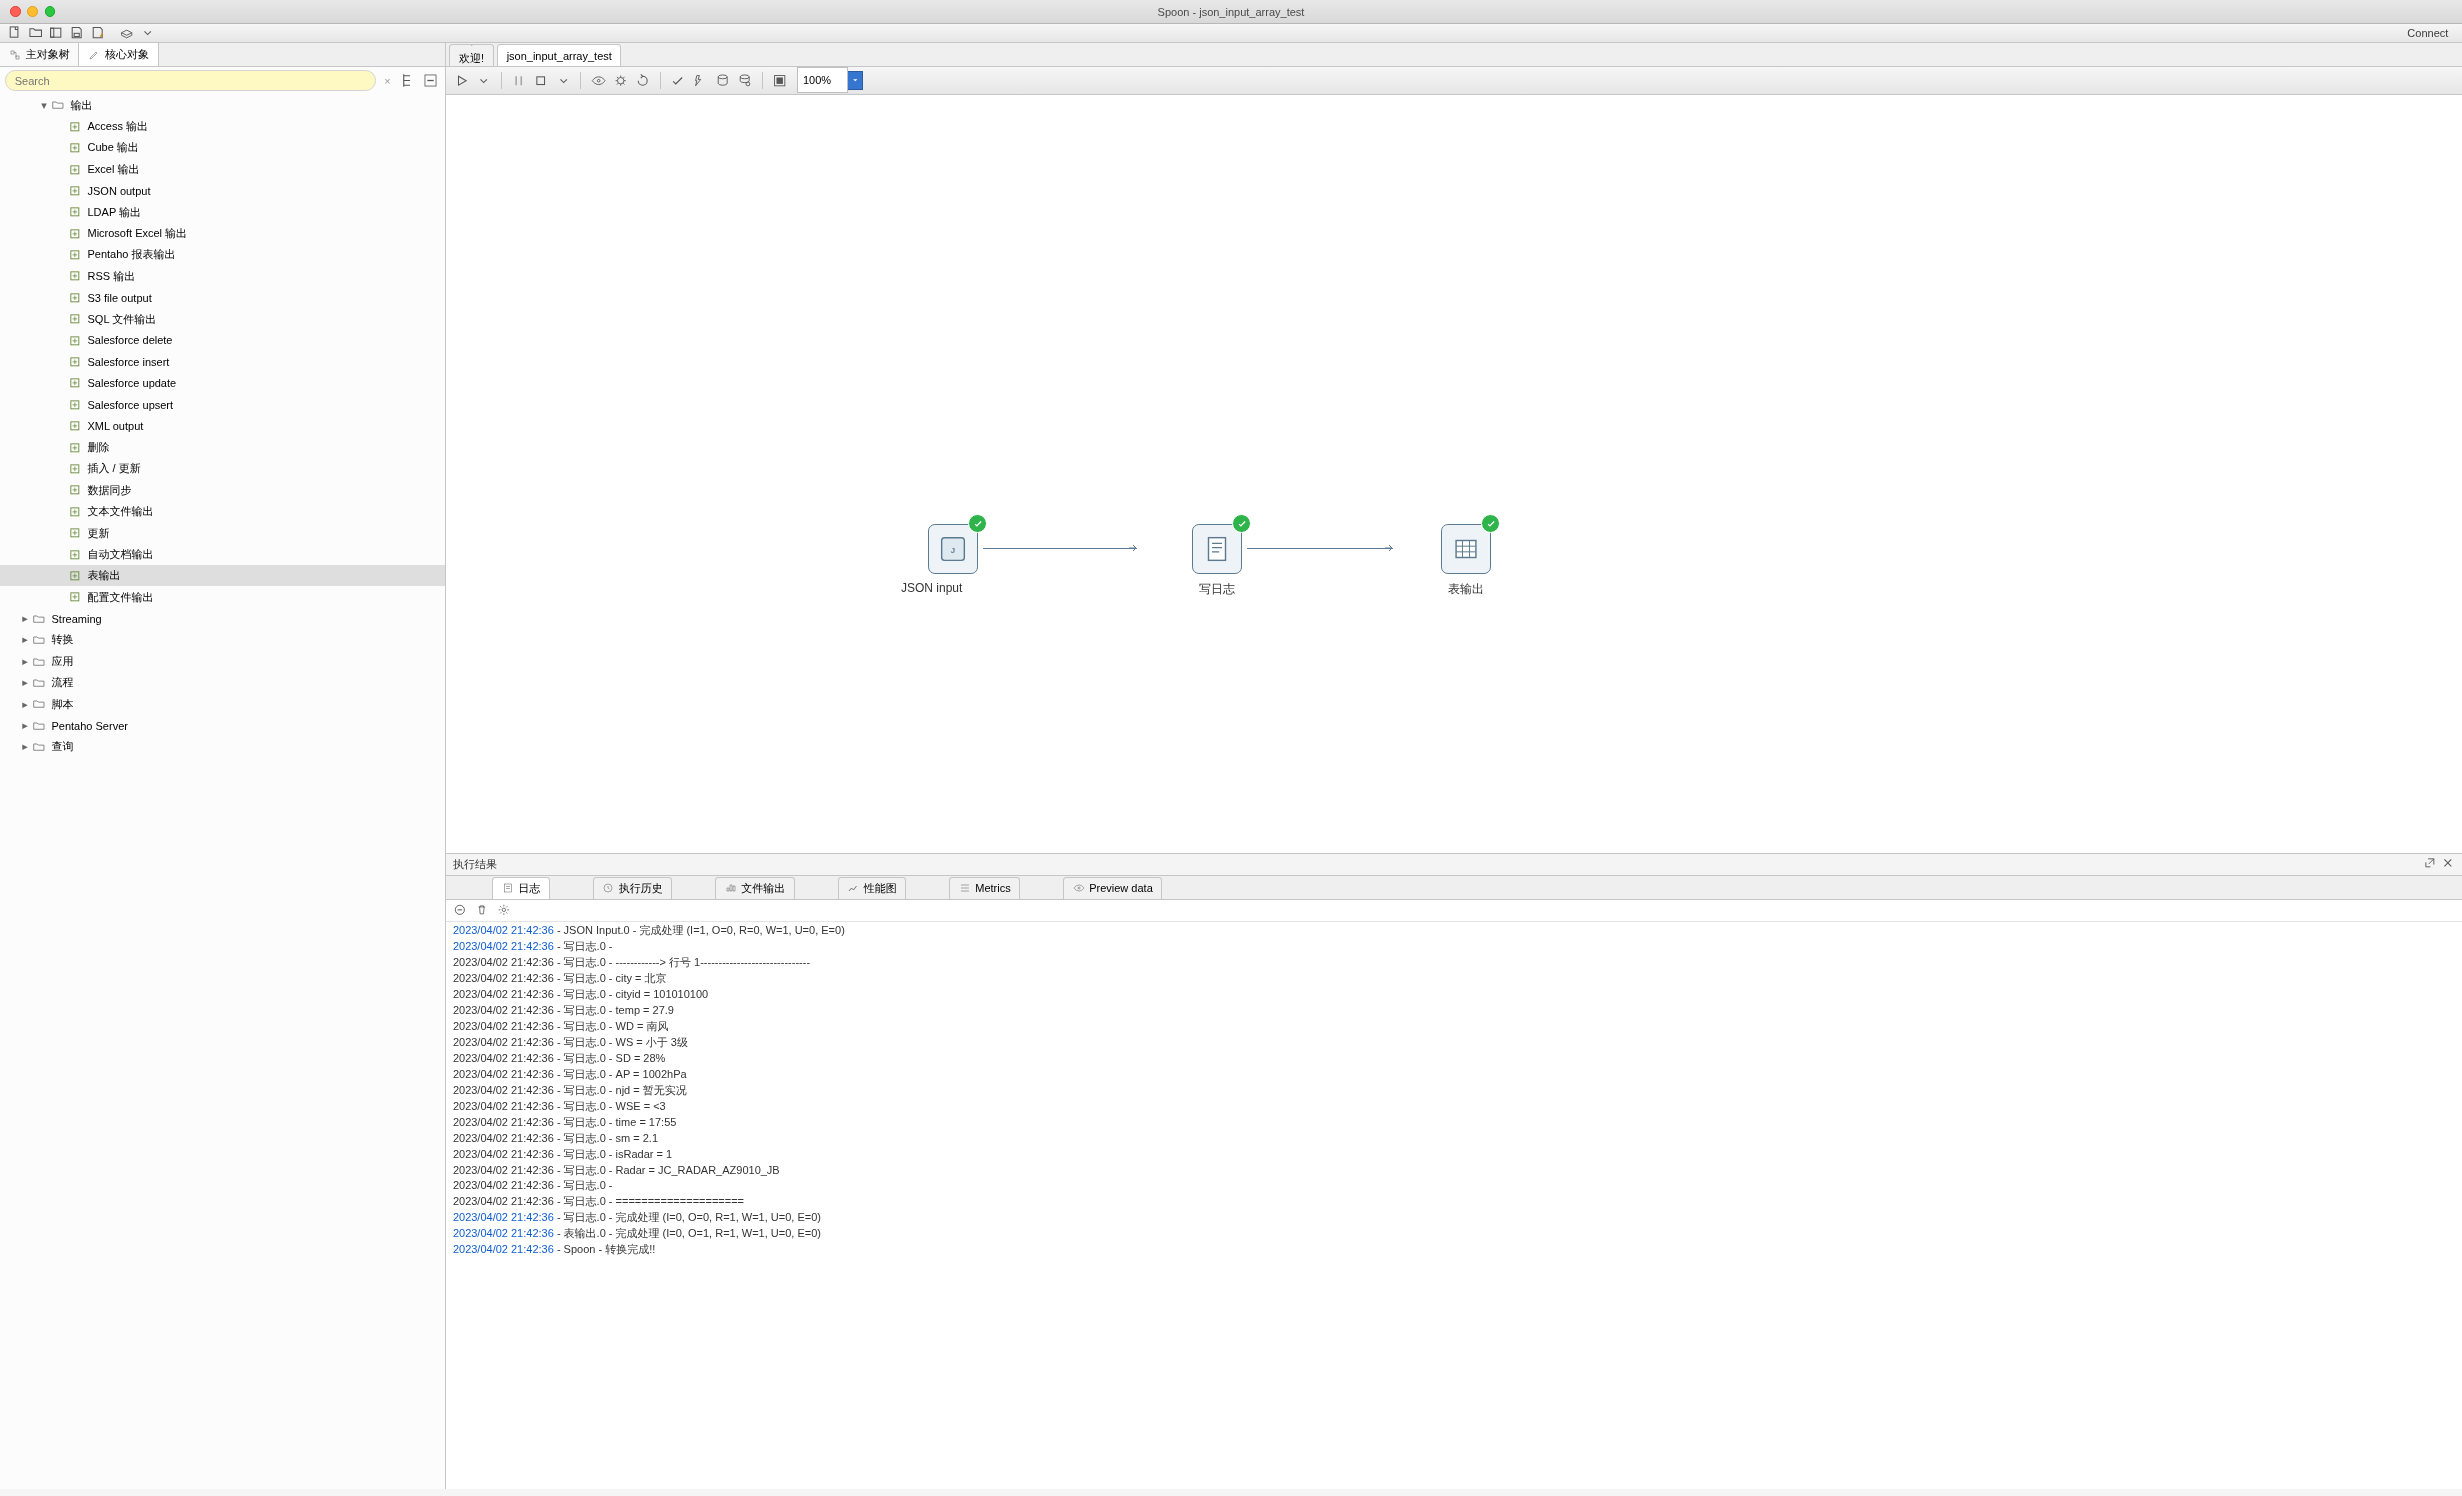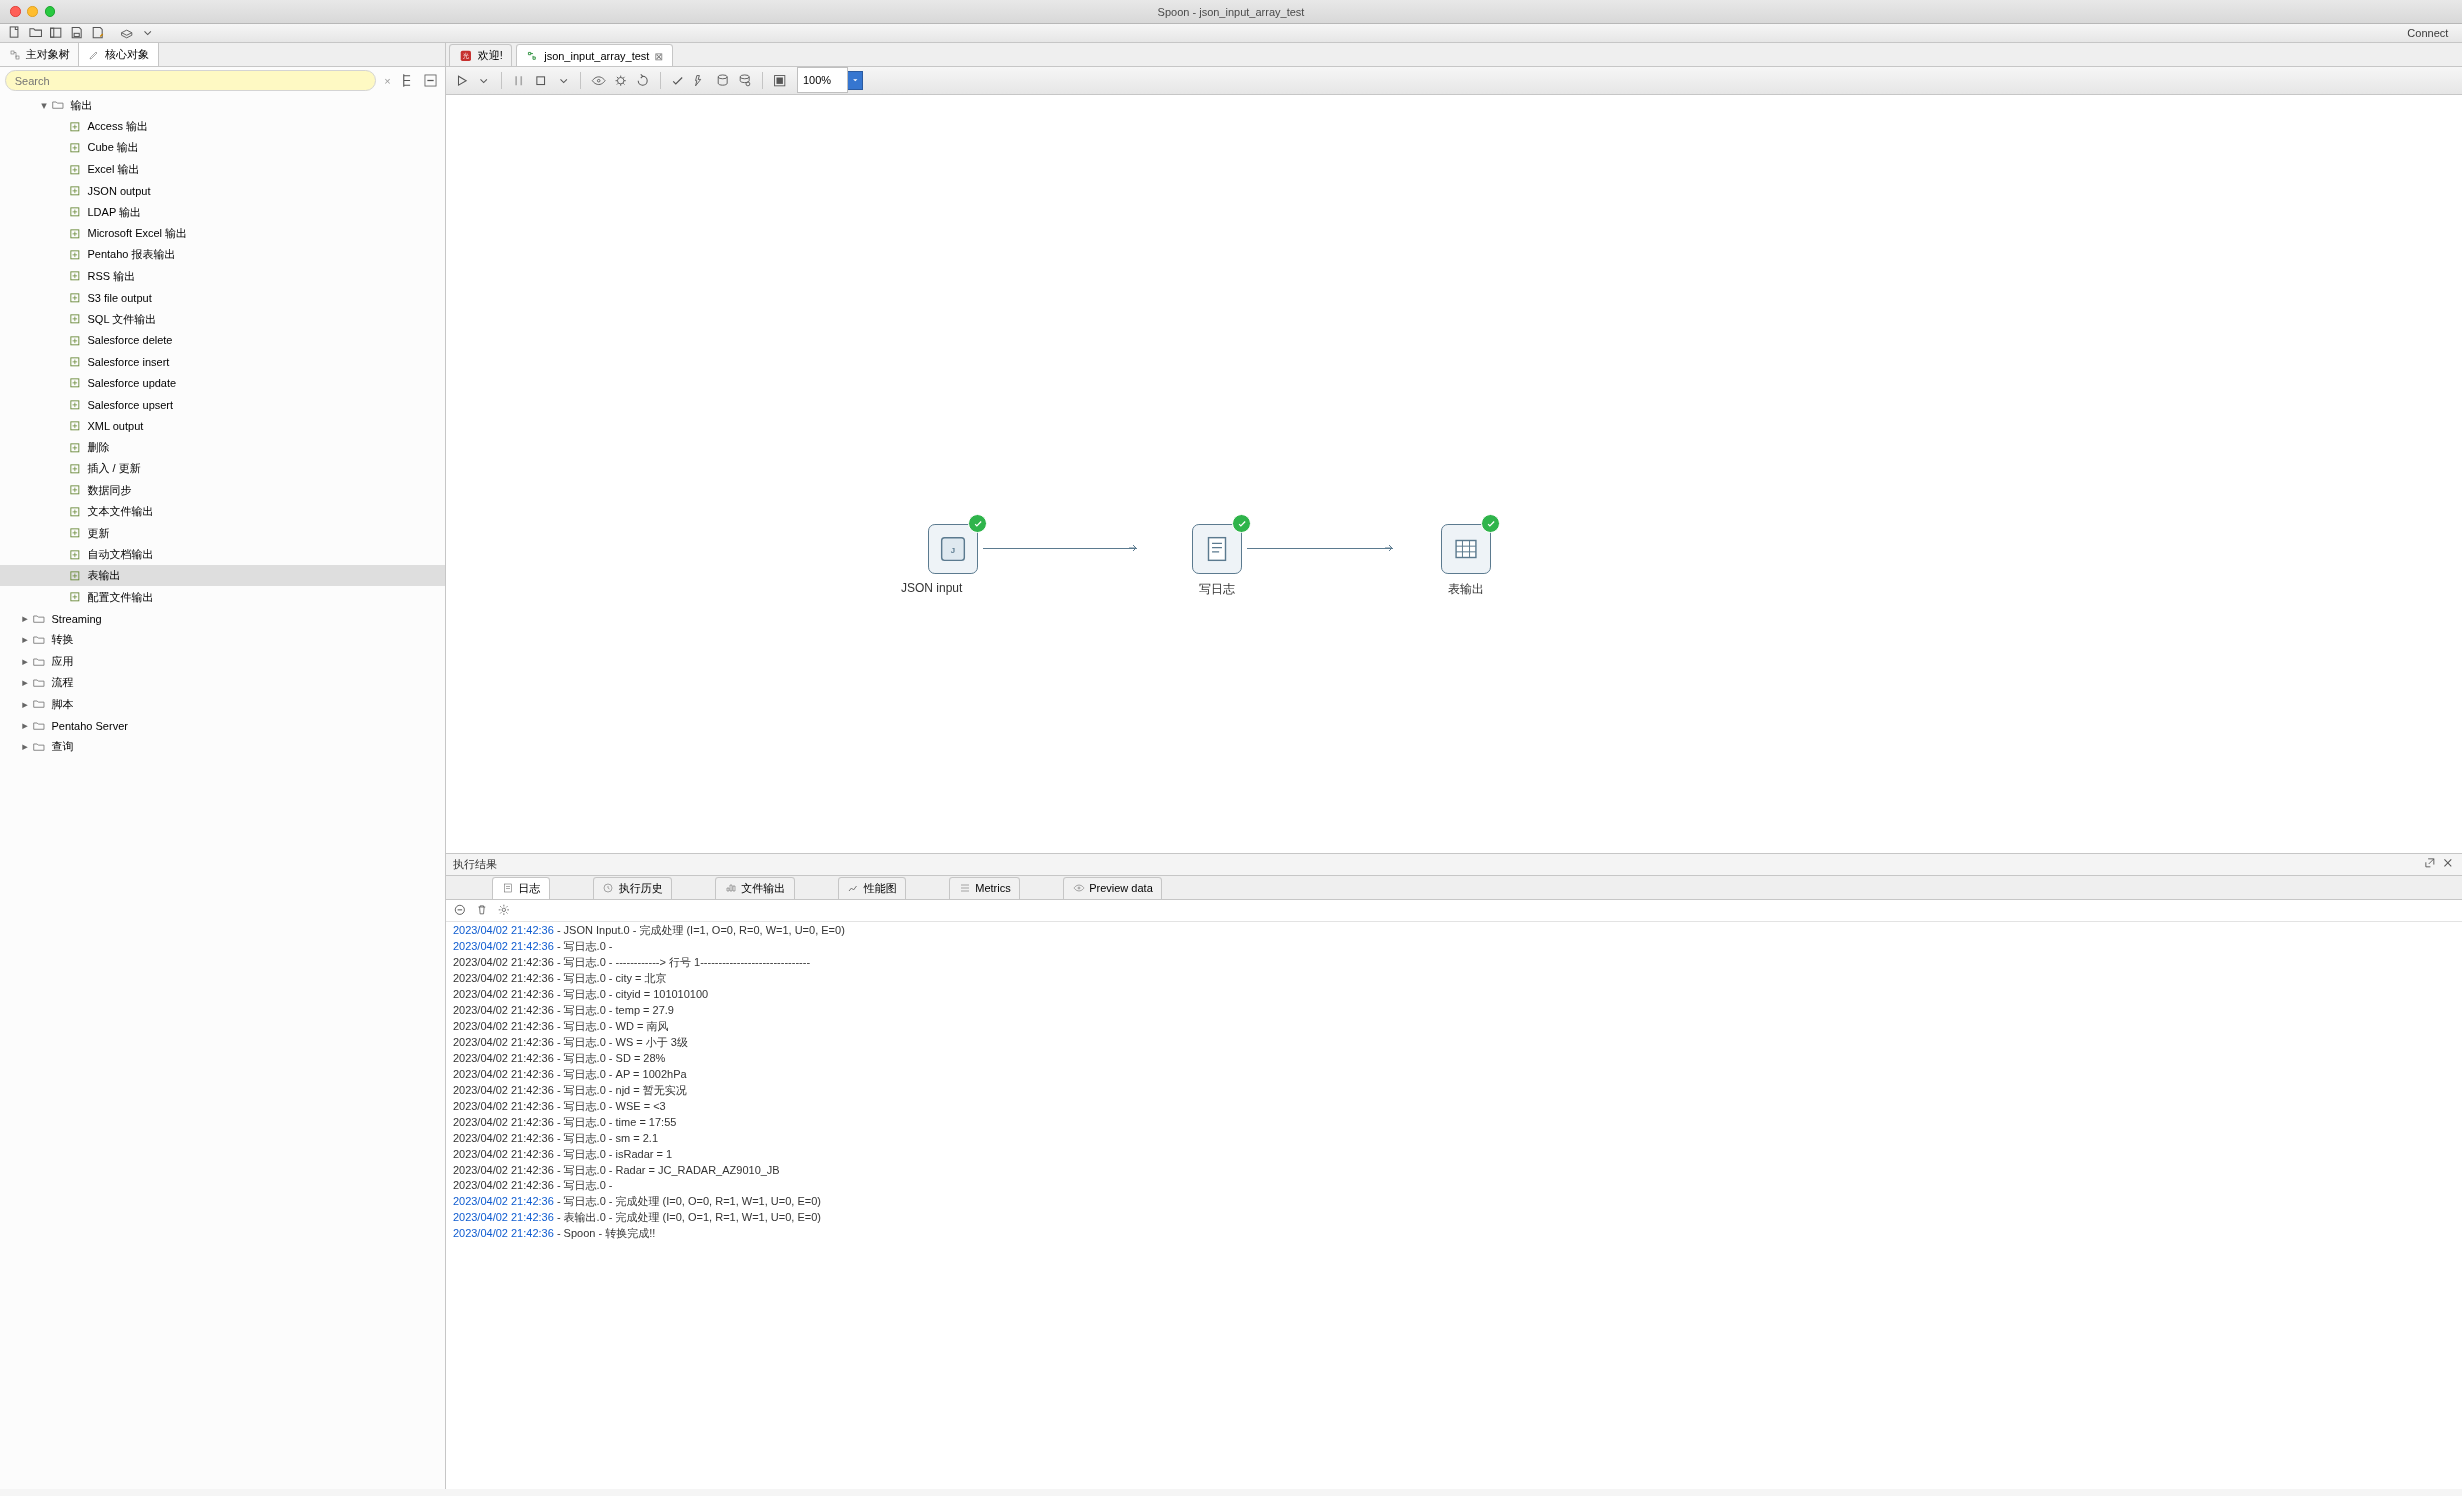--- a/index.html
+++ b/index.html
@@ -33,21 +33,21 @@
 .tree-item { display: flex; align-items: center; height: 21.4px; padding-left: 19px; }
 .tree-item.level1 { padding-left: 38px; }
 .tree-item.level2 { padding-left: 67px; }
 .tree-item.selected { background: #dedede; }
 .tree-item .caret { width: 12px; display: inline-flex; justify-content: center; color: #666; }
 .tree-item .ic { width: 15.4px; height: 15.4px; margin-right: 5.1px; display: inline-flex; align-items: center; justify-content: center; }
 .tree-item .ic svg { width: 13.7px; height: 13.7px; }
 
 .main { flex: 1; display: flex; flex-direction: column; }
 .doc-tabs { height: 24px; background: #efefef; border-bottom: 0.9px solid #c6c6c6; display: flex; align-items: end; padding-left: 3.4px; }
-.doc-tab { display: flex; align-items: center; gap: 5.1px; height: 22px; padding: 0 8.6px; border: 0.9px solid #c6c6c6; border-bottom: none; background: #f1f1f1; border-radius: 3.4px 3.4px 0 0; margin-right: 3.4px; }
+.doc-tab { display: flex; align-items: center; gap: 5.1px; height: 22px; padding: 0 8.6px; border: 0.9px solid #c6c6c6; border-bottom: none; background: #f1f1f1; border-radius: 3.4px 3.4px 0 0; margin-right: 3.4px; flex-direction: column; }
 .doc-tab.active { background: #fff; }
 .doc-tab .close { color: #777; font-size: 10.3px; }
 
 .canvas-toolbar { height: 27.5px; background: linear-gradient(#f6f6f6,#e6e6e6); border-bottom: 0.9px solid #c6c6c6; display: flex; align-items: center; padding-left: 5.1px; gap: 1.7px; }
 .canvas-toolbar .sep { width: 0.9px; height: 17px; background: #c4c4c4; margin: 0 5.1px; }
 .ctb-btn { width: 20.6px; height: 20.6px; display: inline-flex; align-items: center; justify-content: center; }
 .ctb-btn svg { width: 15.4px; height: 15.4px; }
 .zoom { display: flex; align-items: center; margin-left: 5.1px; }
 .zoom input { width: 51px; height: 26px; border: 0.9px solid #bfbfbf; background: #fff; text-align: left; padding: 0 5.1px; }
 .zoom .dd { width: 15.4px; height: 19px; background: #3676d0; display: inline-flex; align-items: center; justify-content: center; border: 0.9px solid #2a5aa0; border-left: none; }
@@ -700,20 +700,21 @@
           <div class="log-line"><span>2023/04/02 21:42:36 </span><span>- 写日志.0 - WS = 小于 3级</span></div>
           <div class="log-line"><span>2023/04/02 21:42:36 </span><span>- 写日志.0 - SD = 28%</span></div>
           <div class="log-line"><span>2023/04/02 21:42:36 </span><span>- 写日志.0 - AP = 1002hPa</span></div>
           <div class="log-line"><span>2023/04/02 21:42:36 </span><span>- 写日志.0 - njd = 暂无实况</span></div>
           <div class="log-line"><span>2023/04/02 21:42:36 </span><span>- 写日志.0 - WSE = &lt;3</span></div>
           <div class="log-line"><span>2023/04/02 21:42:36 </span><span>- 写日志.0 - time = 17:55</span></div>
           <div class="log-line"><span>2023/04/02 21:42:36 </span><span>- 写日志.0 - sm = 2.1</span></div>
           <div class="log-line"><span>2023/04/02 21:42:36 </span><span>- 写日志.0 - isRadar = 1</span></div>
           <div class="log-line"><span>2023/04/02 21:42:36 </span><span>- 写日志.0 - Radar = JC_RADAR_AZ9010_JB</span></div>
           <div class="log-line"><span>2023/04/02 21:42:36 </span><span>- 写日志.0 - </span></div>
+          <div class="log-line"><span>2023/04/02 21:42:36 </span><span>- 写日志.0 - ====================</span></div>
           <div class="log-line"><span class="ts-blue">2023/04/02 21:42:36 </span><span>- 写日志.0 - 完成处理 (I=0, O=0, R=1, W=1, U=0, E=0)</span></div>
           <div class="log-line"><span class="ts-blue">2023/04/02 21:42:36 </span><span>- 表输出.0 - 完成处理 (I=0, O=1, R=1, W=1, U=0, E=0)</span></div>
           <div class="log-line"><span class="ts-blue">2023/04/02 21:42:36 </span><span>- Spoon - 转换完成!!</span></div>
         </div>
     </div>
   </div>
 </div>
 
 
 </body></html>

